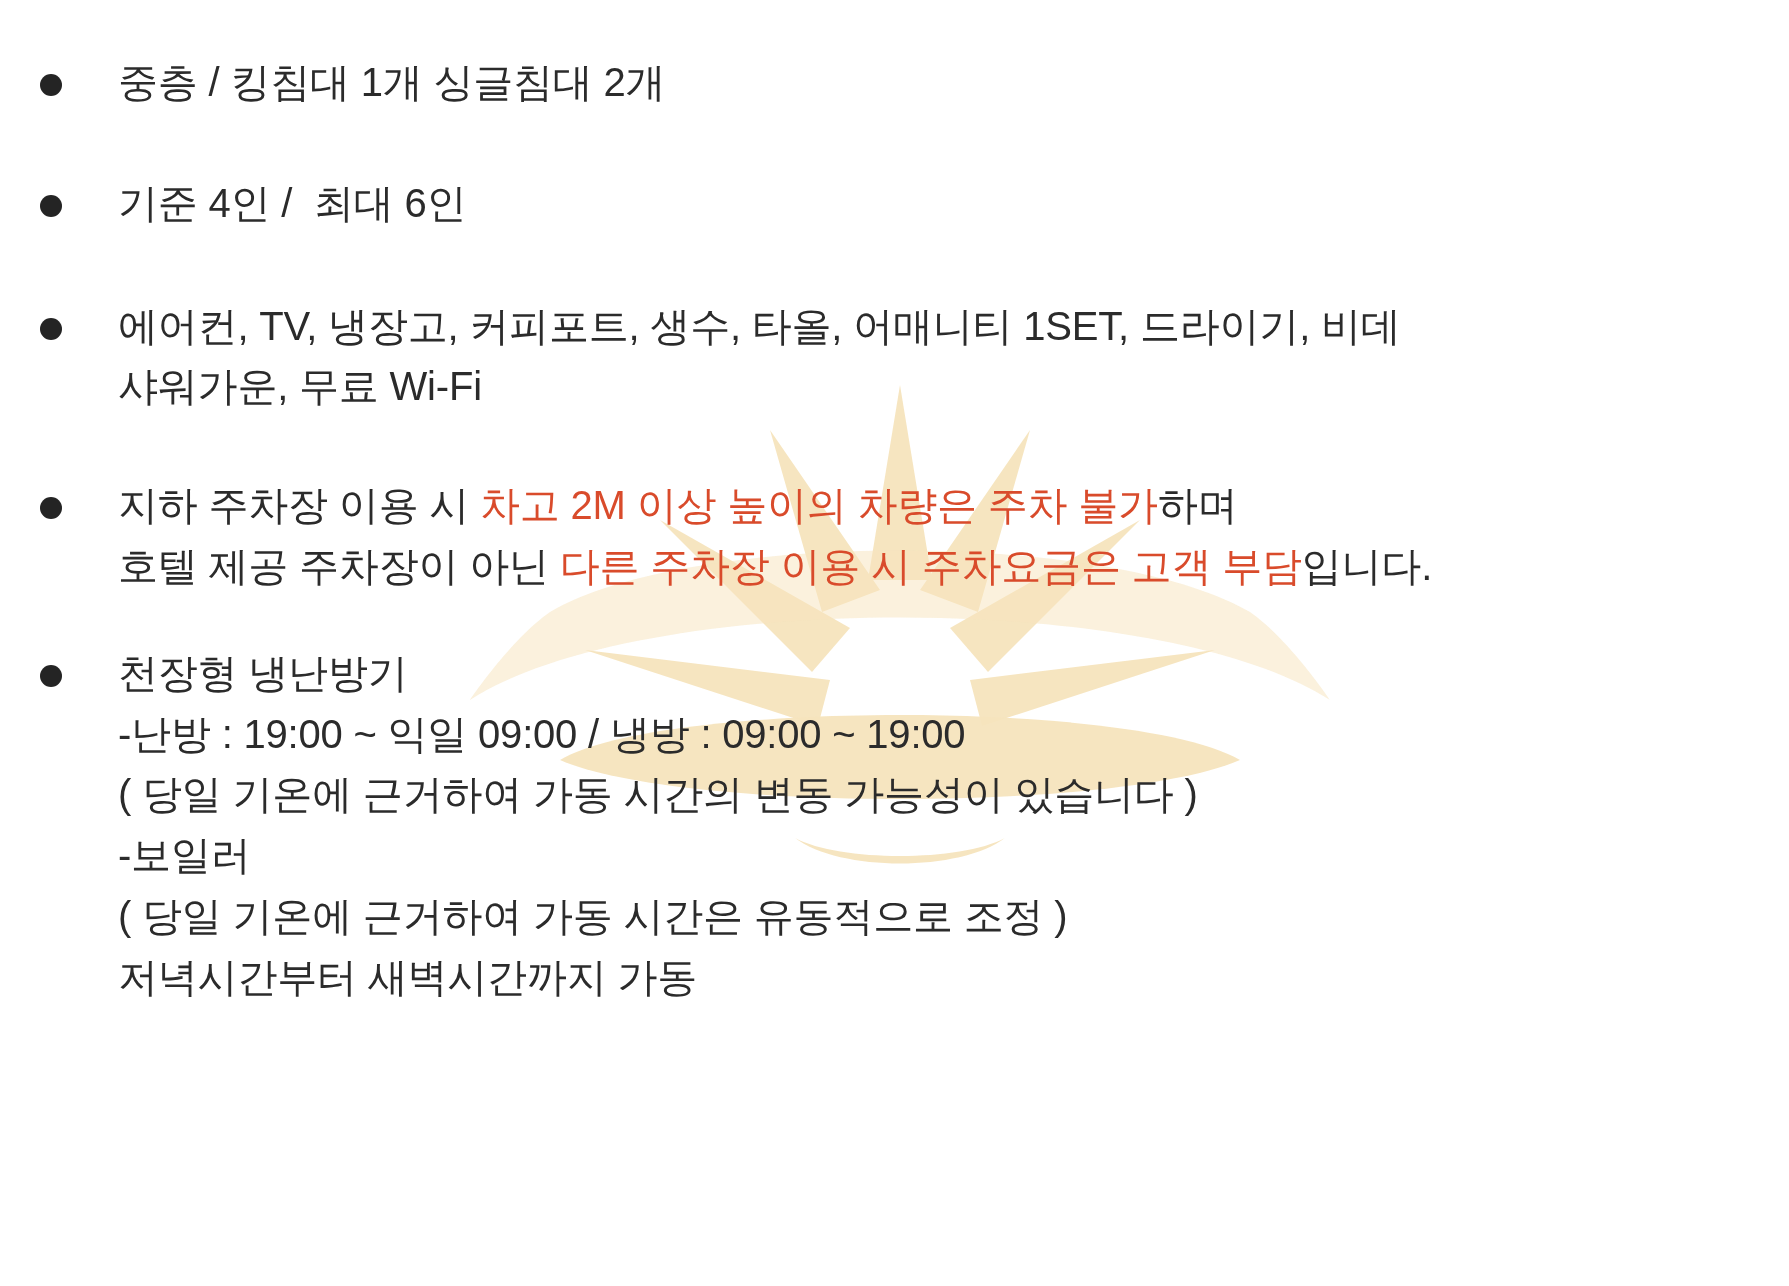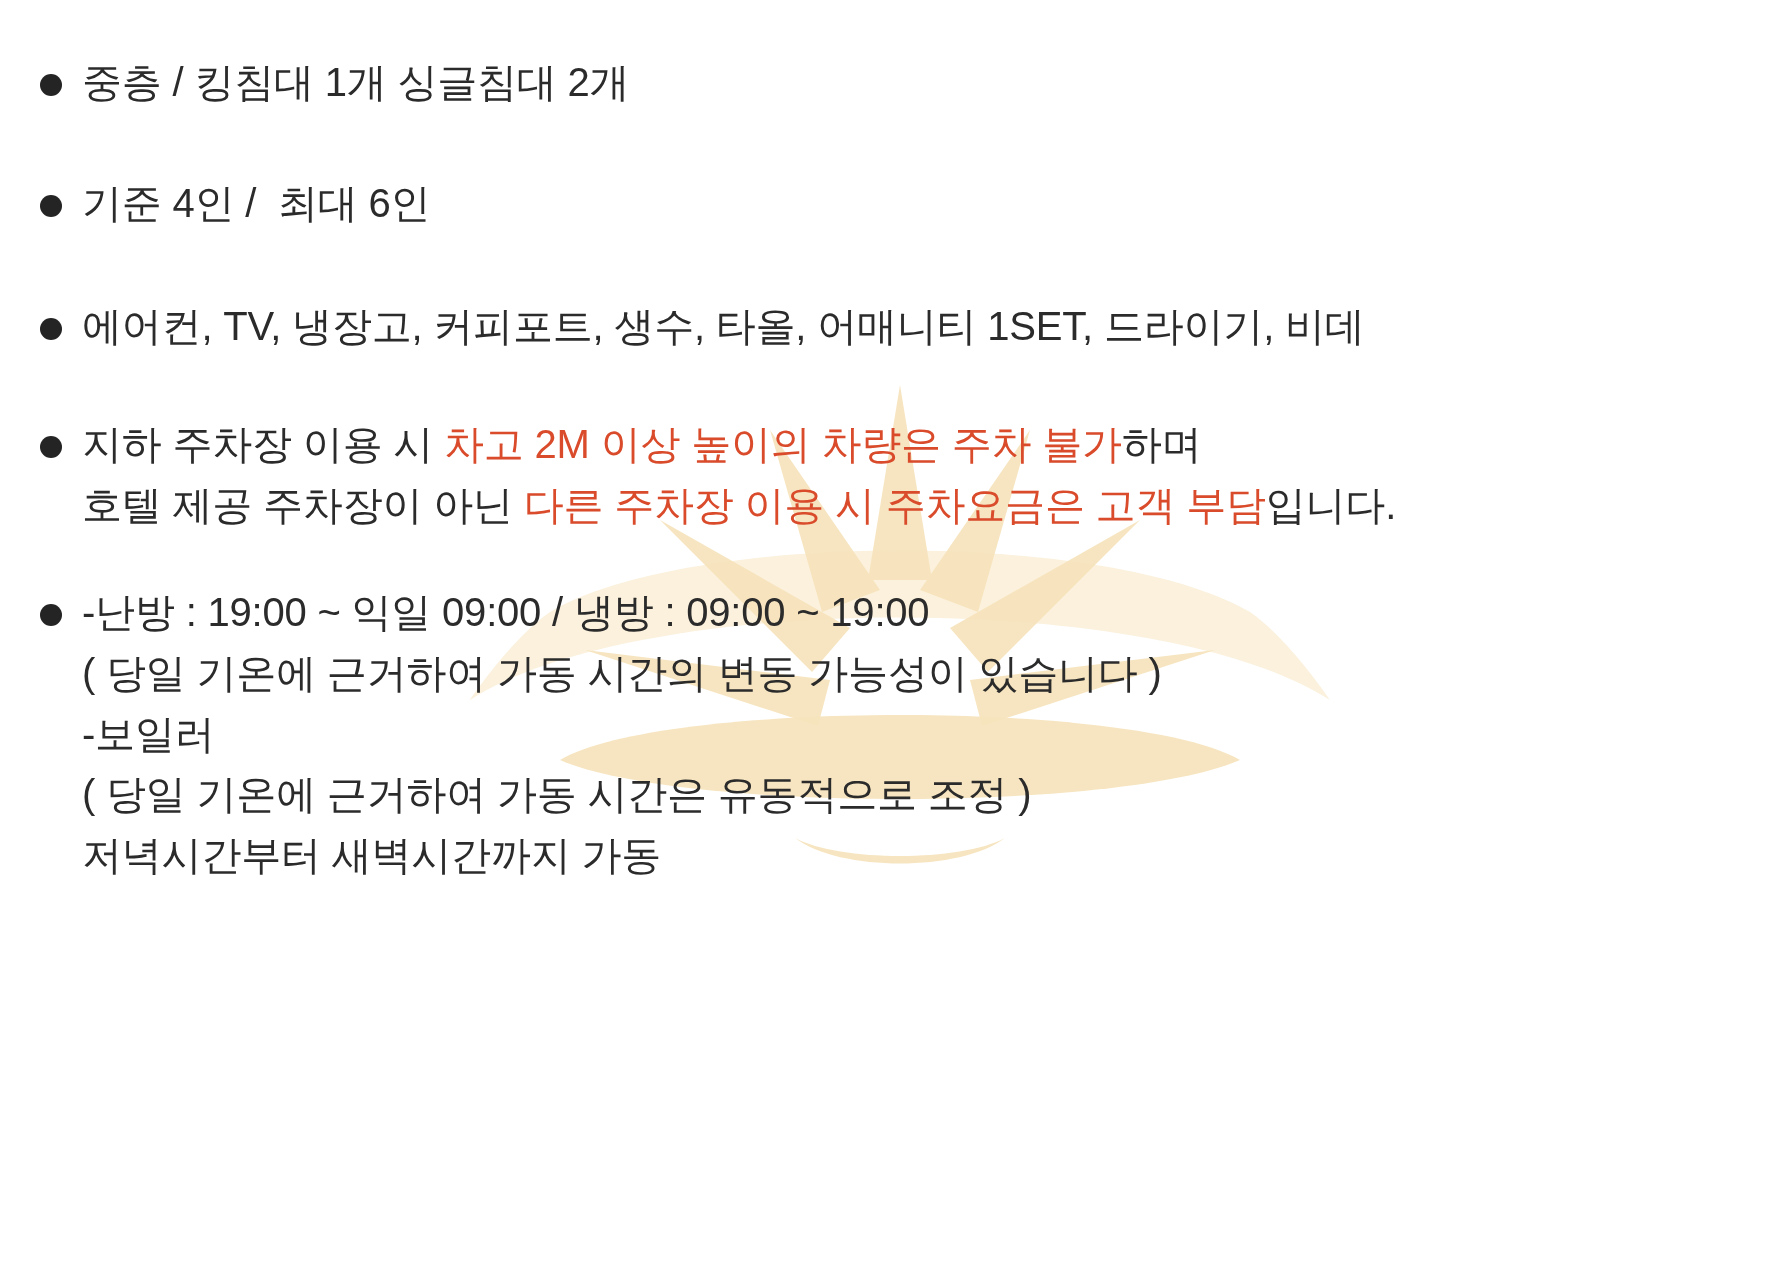--- a/index.html
+++ b/index.html
@@ -32,20 +32,21 @@
     position: relative;
     z-index: 1;
     padding: 52px 30px 0 40px;
     box-sizing: border-box;
   }
 
   .bullet-block {
     display: flex;
     align-items: flex-start;
     margin-bottom: 44px;
+    gap: 36px;
   }
   .bullet-block:last-child { margin-bottom: 0; }
 
   .dot {
     flex: 0 0 auto;
     width: 22px;
     height: 22px;
     border-radius: 50%;
     background: #242424;
     margin-top: 22px;
@@ -112,34 +113,36 @@
     <div class="dot"></div>
     <div class="lines">
       <div class="line">기준 4인 /  최대 6인</div>
     </div>
   </div>
 
   <div class="bullet-block" id="block-amen">
     <div class="dot"></div>
     <div class="lines">
       <div class="line">에어컨, TV, 냉장고, 커피포트, 생수, 타올, 어매니티 1SET, 드라이기, 비데</div>
+      <div class="line">샤워가운, 무료 Wi-Fi</div>
     </div>
   </div>
 
   <div class="bullet-block" id="block-park">
     <div class="dot"></div>
     <div class="lines">
       <div class="line"><span>지하 주차장 이용 시 </span><span class="hl">차고 2M 이상 높이의 차량은 주차 불가</span><span>하며</span></div>
       <div class="line"><span>호텔 제공 주차장이 아닌 </span><span class="hl">다른 주차장 이용 시 주차요금은 고객 부담</span><span>입니다.</span></div>
     </div>
   </div>
 
   <div class="bullet-block" id="block-hvac">
     <div class="dot"></div>
     <div class="lines">
+      <div class="line">천장형 냉난방기</div>
       <div class="line">-난방 : 19:00 ~ 익일 09:00 / 냉방 : 09:00 ~ 19:00</div>
       <div class="line">( 당일 기온에 근거하여 가동 시간의 변동 가능성이 있습니다 )</div>
       <div class="line">-보일러</div>
       <div class="line">( 당일 기온에 근거하여 가동 시간은 유동적으로 조정 )</div>
       <div class="line">저녁시간부터 새벽시간까지 가동</div>
     </div>
   </div>
 
 </div>
 

